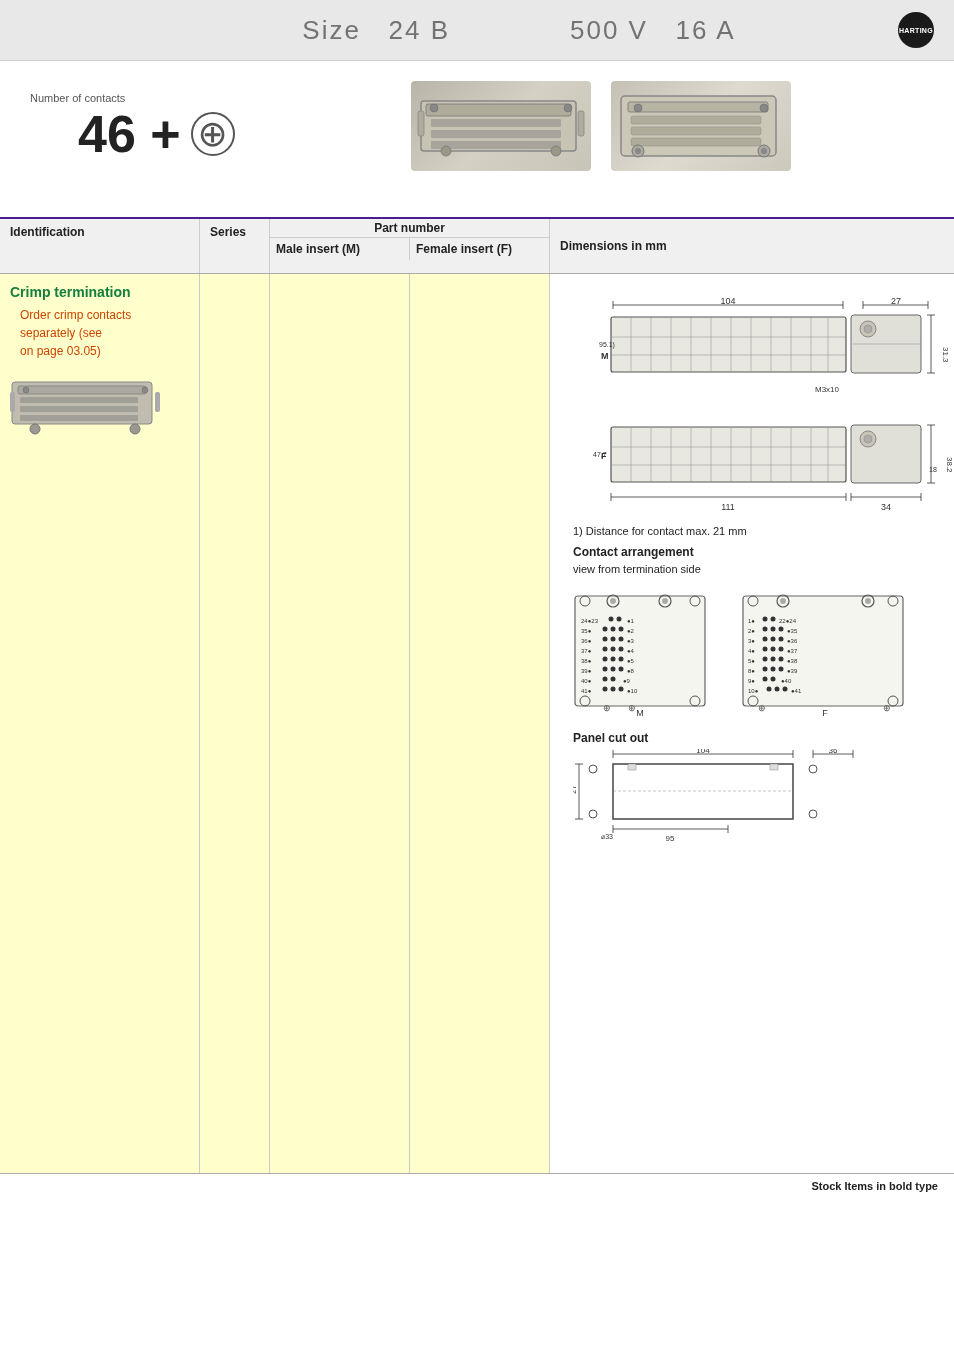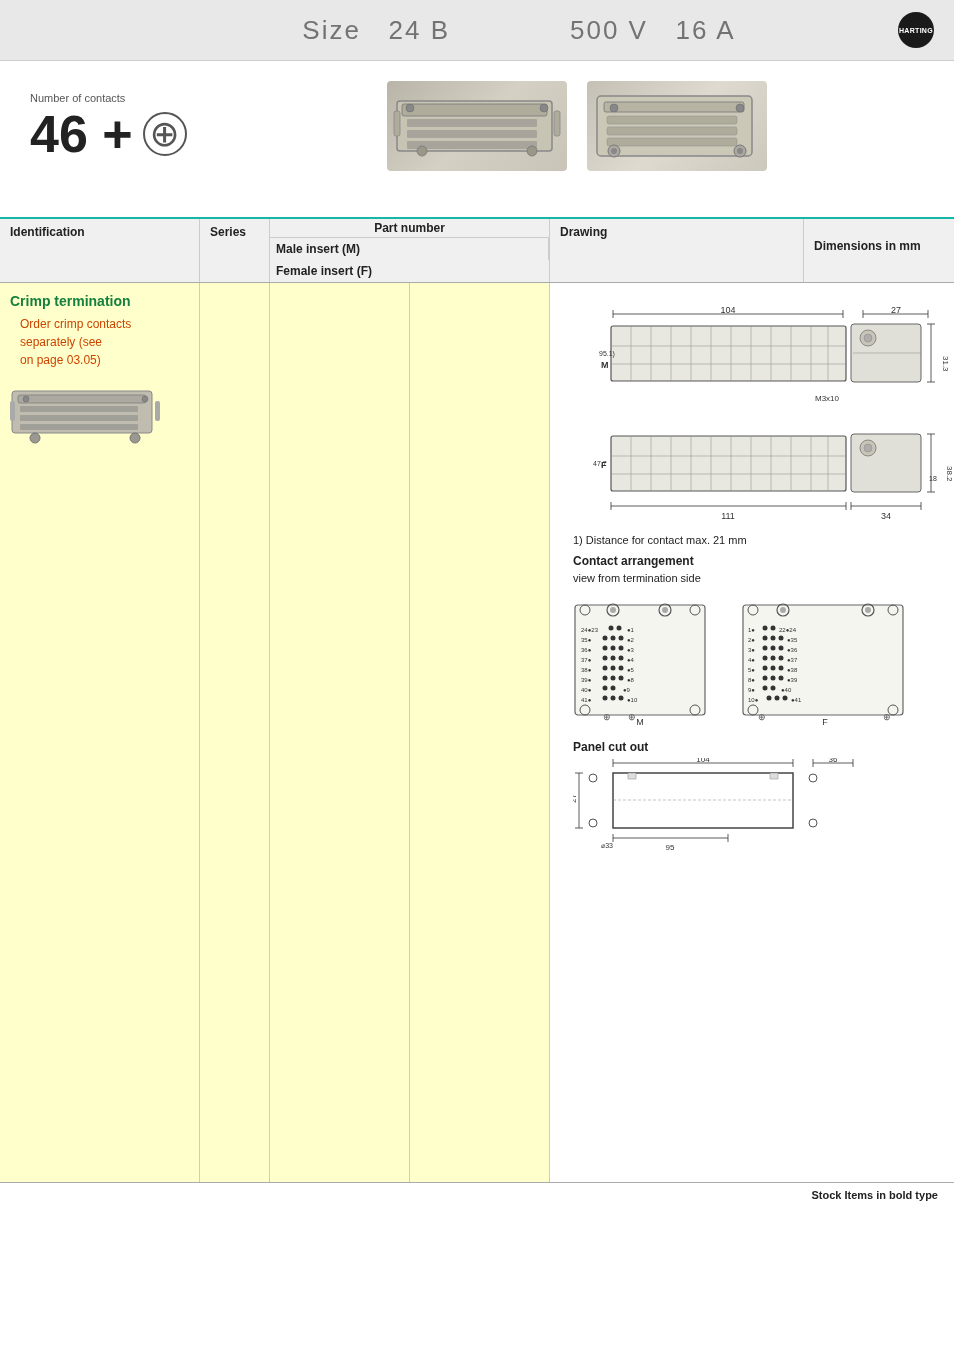--- a/index.html
+++ b/index.html
@@ -67,20 +67,21 @@
       margin-bottom: 4px;
     }
     .contacts-value {
       font-size: 52px;
       font-weight: bold;
       color: #222;
       display: flex;
       align-items: center;
       gap: 10px;
       line-height: 1;
+      margin-left: 48px;
     }
     .ground-symbol {
       font-size: 36px;
       border: 2px solid #555;
       border-radius: 50%;
       width: 44px;
       height: 44px;
       display: flex;
       align-items: center;
       justify-content: center;
@@ -112,21 +113,21 @@
       background: linear-gradient(135deg, #c4c0b4 0%, #dedad0 50%, #ccc8bc 100%);
     }
 
     
     .table-section {
       margin: 10px 0 0 0;
     }
     .table-header-row {
       background: #f0f0f0;
       display: flex;
-      border-top: 2px solid #14b8a6;
+      border-top: 2px solid #4c1d95;
       border-bottom: 1px solid #aaa;
       margin-top: 36px;
     }
     .col-identification {
       flex: 0 0 200px;
       padding: 6px 10px;
       font-size: 12px;
       font-weight: bold;
       border-right: 1px solid #ccc;
     }
@@ -145,21 +146,20 @@
     }
     .col-part-number-header {
       font-size: 12px;
       font-weight: bold;
       text-align: center;
       padding: 2px 6px;
       border-bottom: 1px solid #ccc;
     }
     .col-part-number-sub {
       display: flex;
-      flex-direction: column;
     }
     .col-male, .col-female {
       flex: 1;
       padding: 4px 6px;
       font-size: 12px;
       font-weight: bold;
       border-right: 1px solid #ccc;
     }
     .col-female {
       border-right: none;
@@ -344,21 +344,20 @@
   <div class="table-header-row">
     <div class="col-identification">Identification</div>
     <div class="col-series">Series</div>
     <div class="col-part-number">
       <div class="col-part-number-header">Part number</div>
       <div class="col-part-number-sub">
         <div class="col-male">Male insert (M)</div>
         <div class="col-female">Female insert (F)</div>
       </div>
     </div>
-    <div class="col-drawing">Drawing</div>
     <div class="col-dimensions">Dimensions in mm</div>
   </div>
 
   <div class="data-section">
 
     <div class="data-col-identification">
       <div class="crimp-title">Crimp termination</div>
       <div class="crimp-sub">
         <span>Order crimp contacts</span>
       </div>

